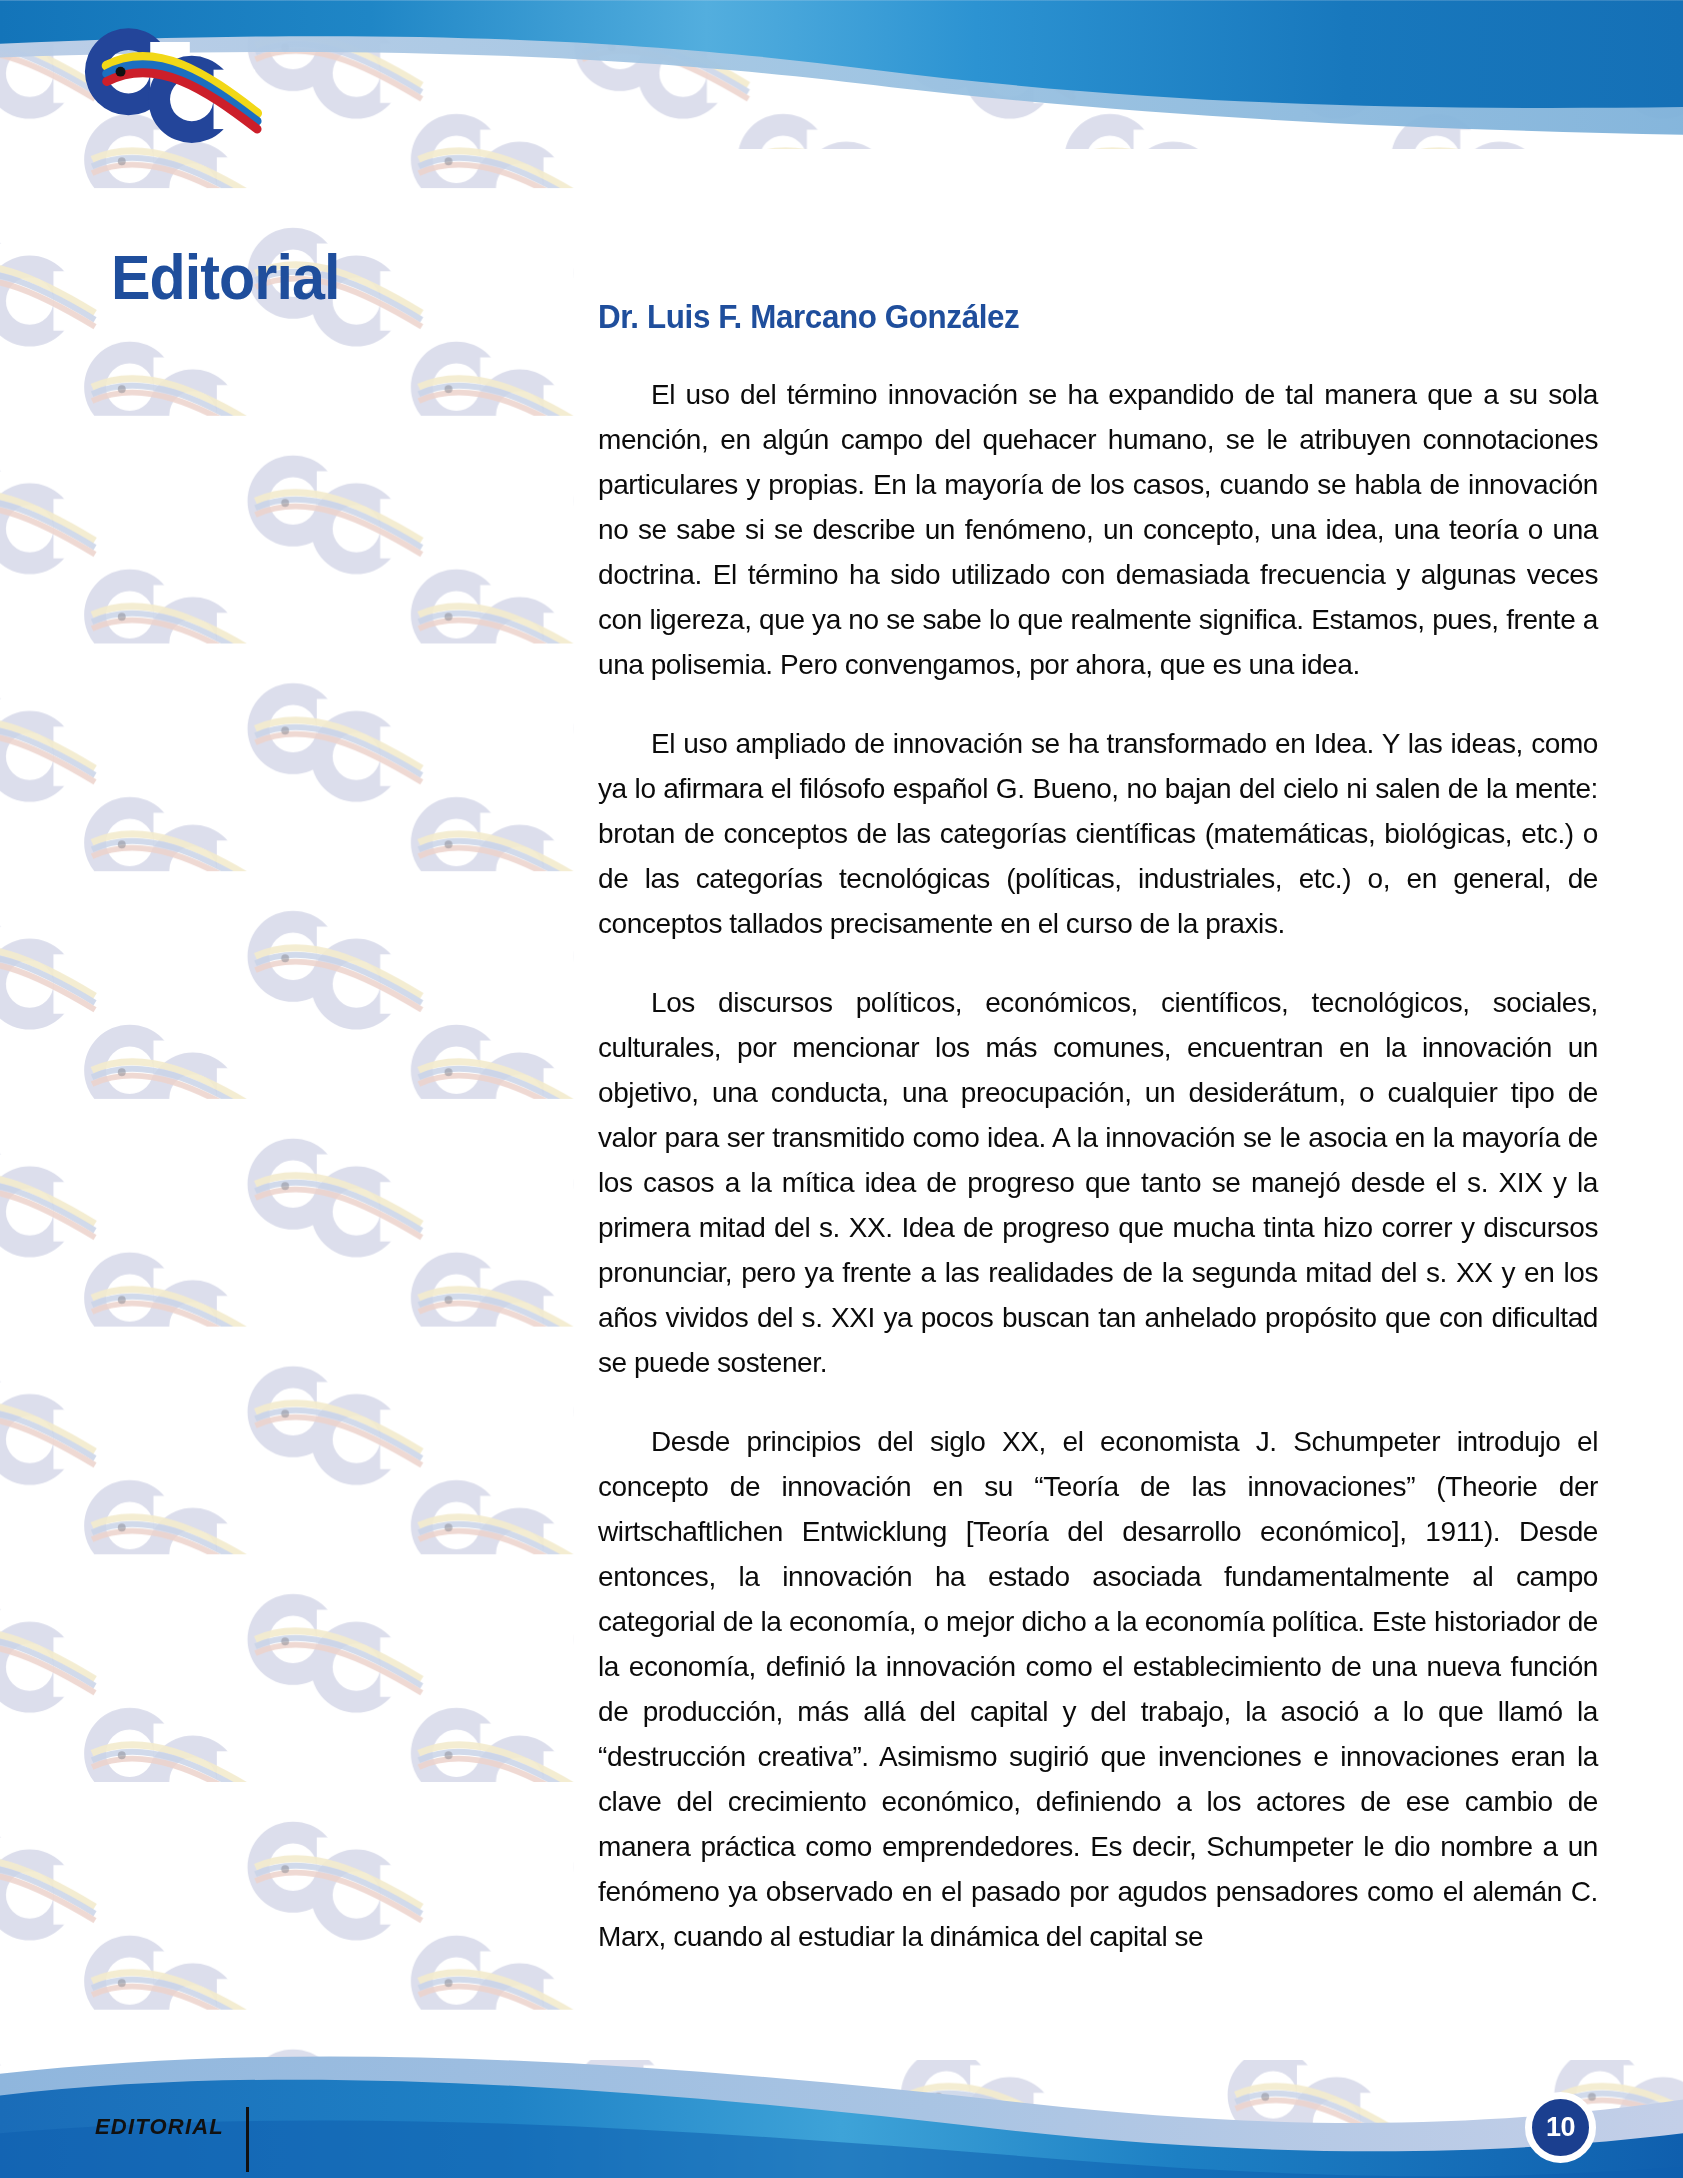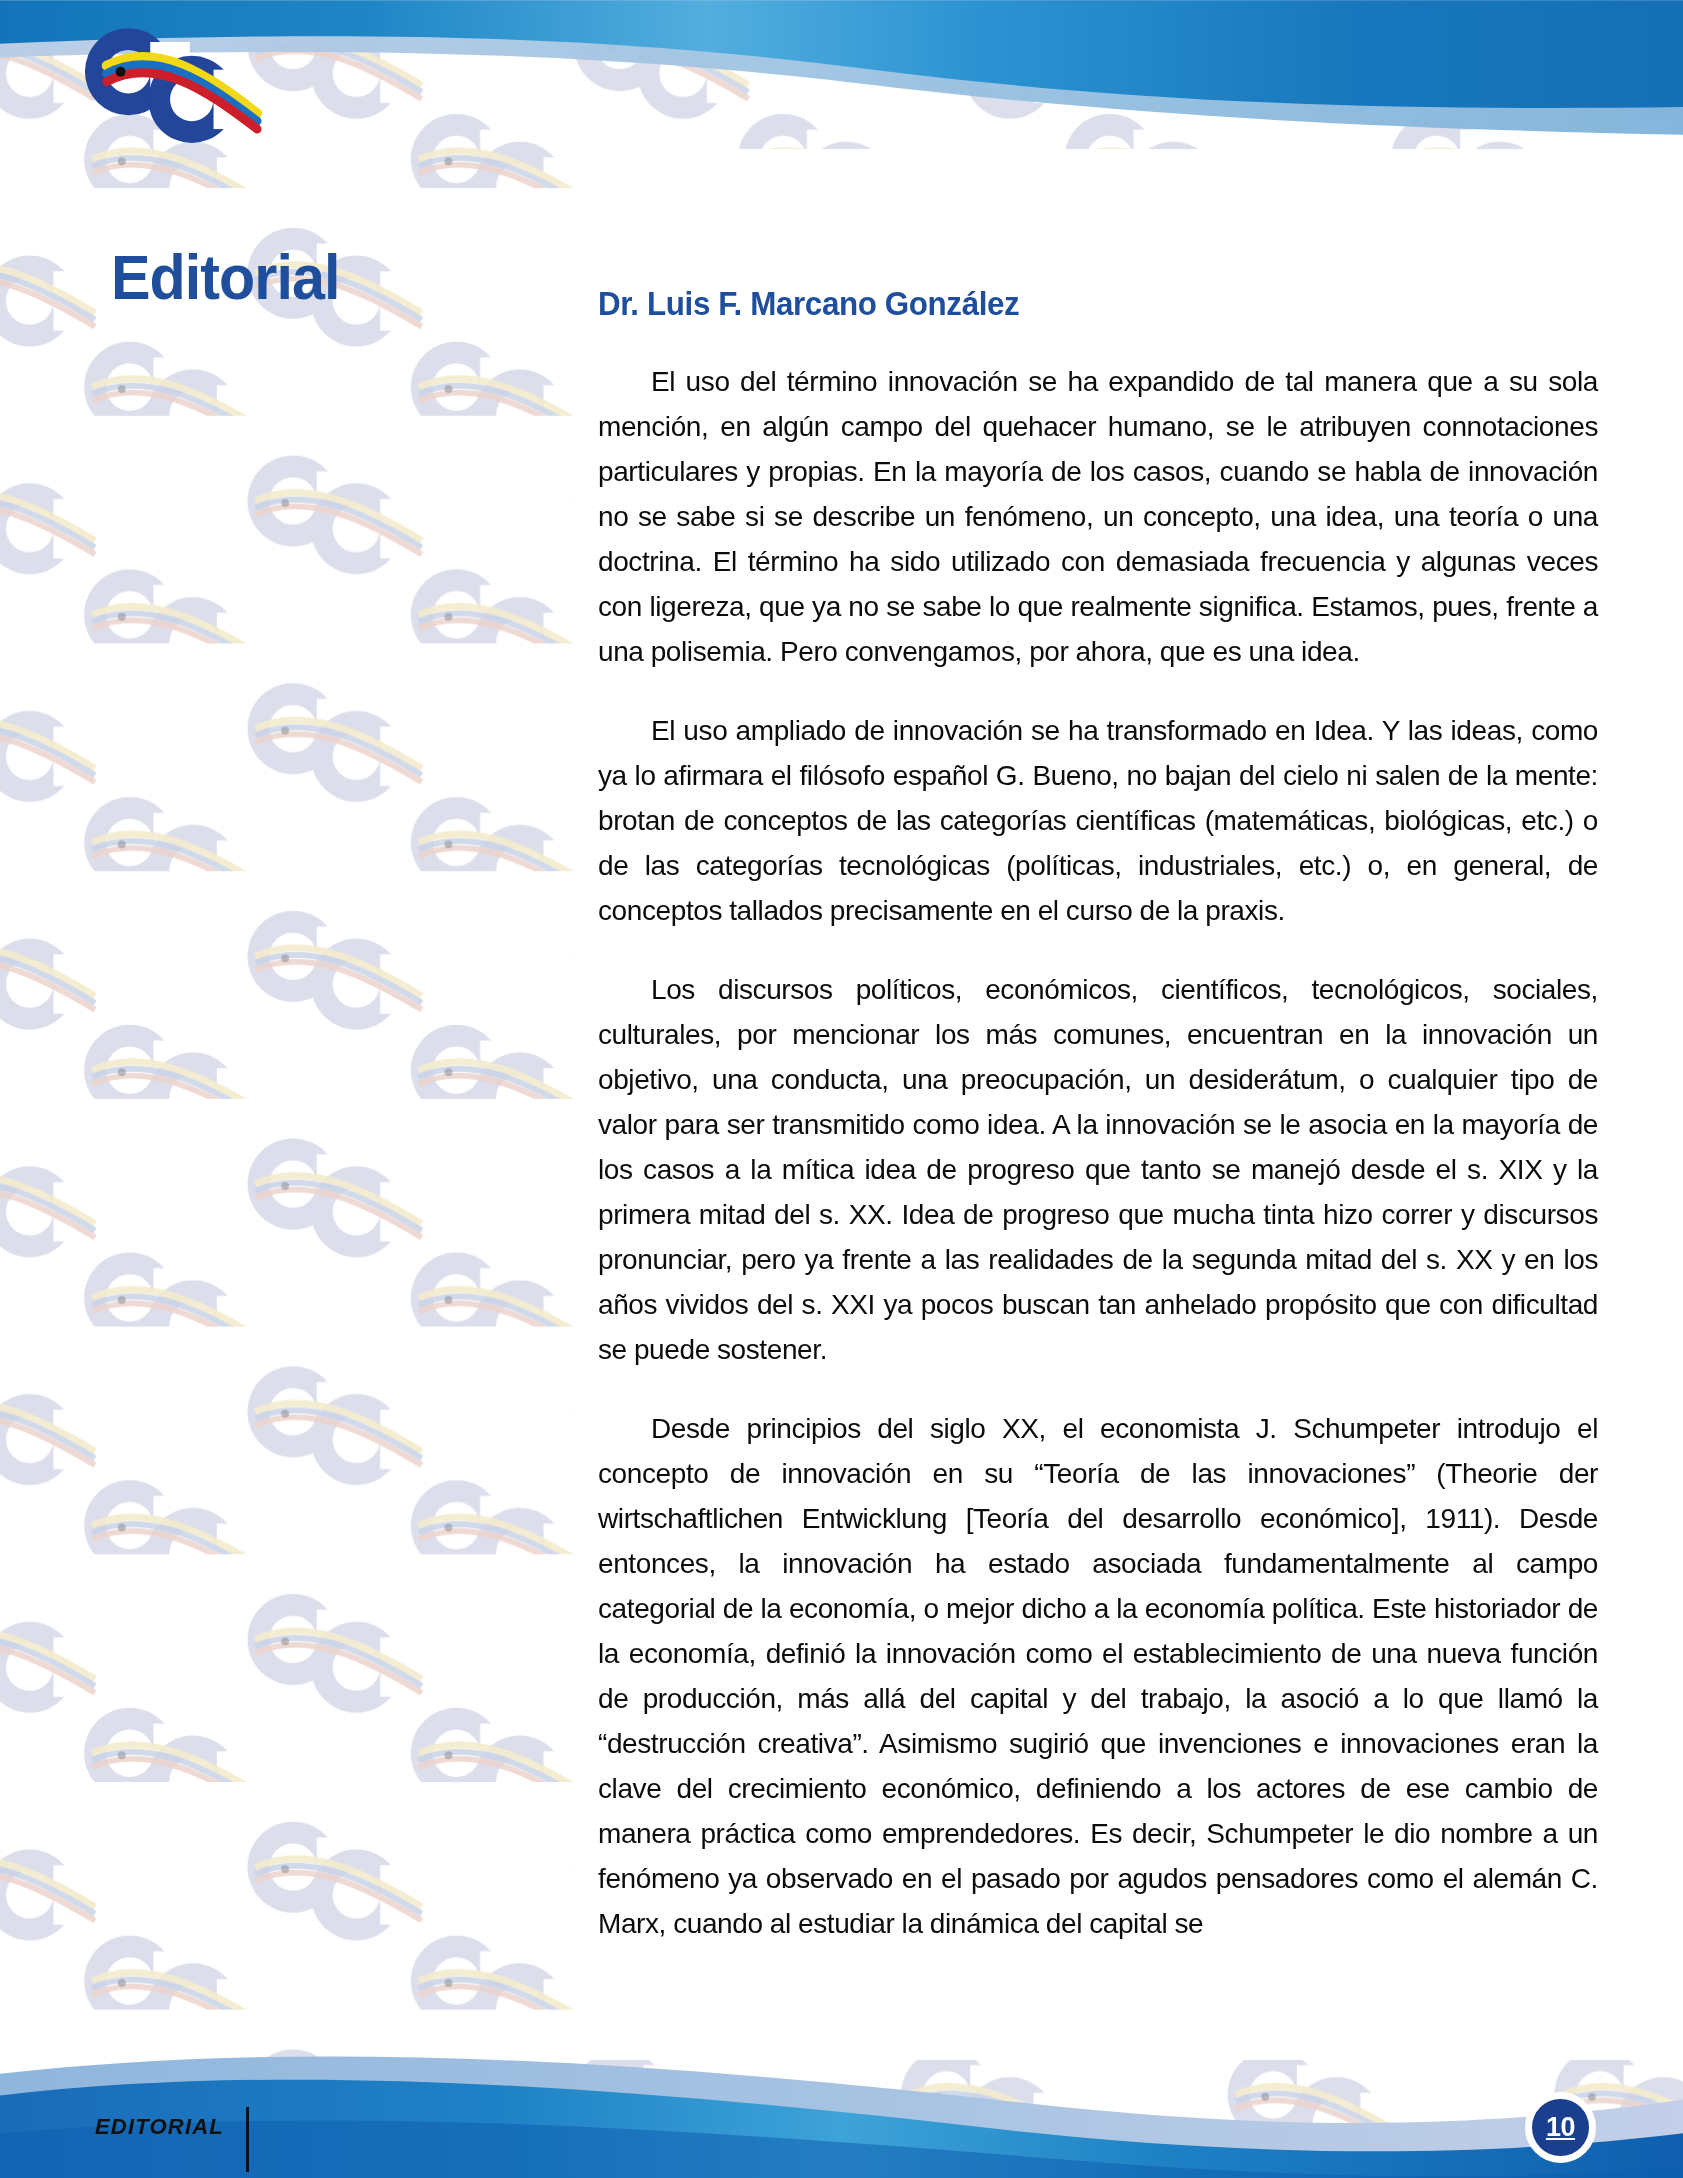--- a/index.html
+++ b/index.html
@@ -99,21 +99,21 @@
     letter-spacing: -1px;
     z-index: 6;
     transform: scaleX(0.94);
     transform-origin: left center;
   }
 
   
   .article {
     position: absolute;
     left: 598px;
-    top: 285px;
+    top: 298px;
     width: 1000px;
     z-index: 6;
   }
   .author {
     font-family: "Liberation Sans", sans-serif;
     font-weight: bold;
     font-size: 33px;
     color: #1f4e9c;
     letter-spacing: -0.4px;
     margin: 0 0 36px 0;
@@ -179,21 +179,20 @@
     display: flex;
     align-items: center;
     justify-content: center;
   }
   .page-badge span {
     font-family: "Liberation Sans", sans-serif;
     font-weight: bold;
     font-size: 27px;
     color: #ffffff;
     letter-spacing: -0.5px;
-    text-decoration: underline;
   }
 </style>
 </head>
 <body>
 
 <div class="page">
 
   <div class="watermark-layer">
     <svg width="1683" height="2178" viewBox="0 0 1700 2200">
       <defs>

